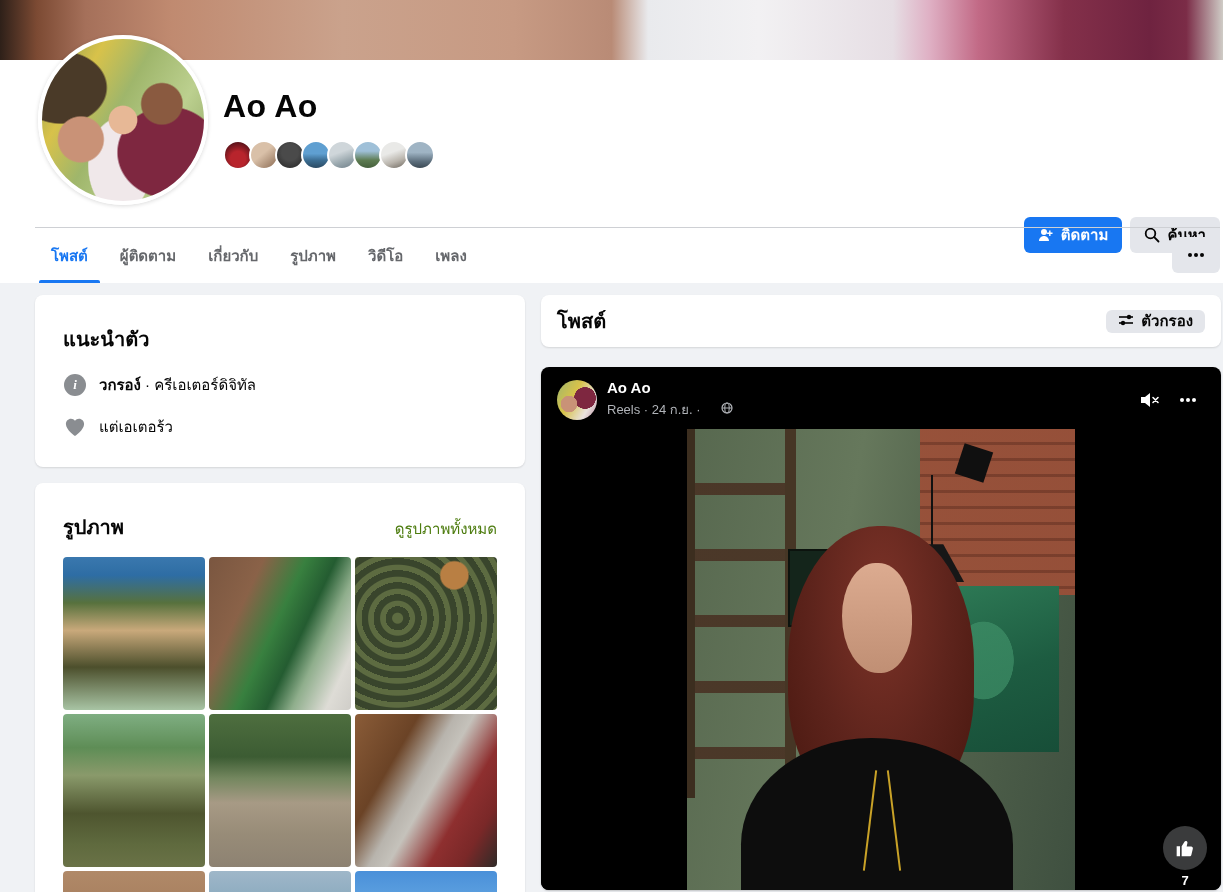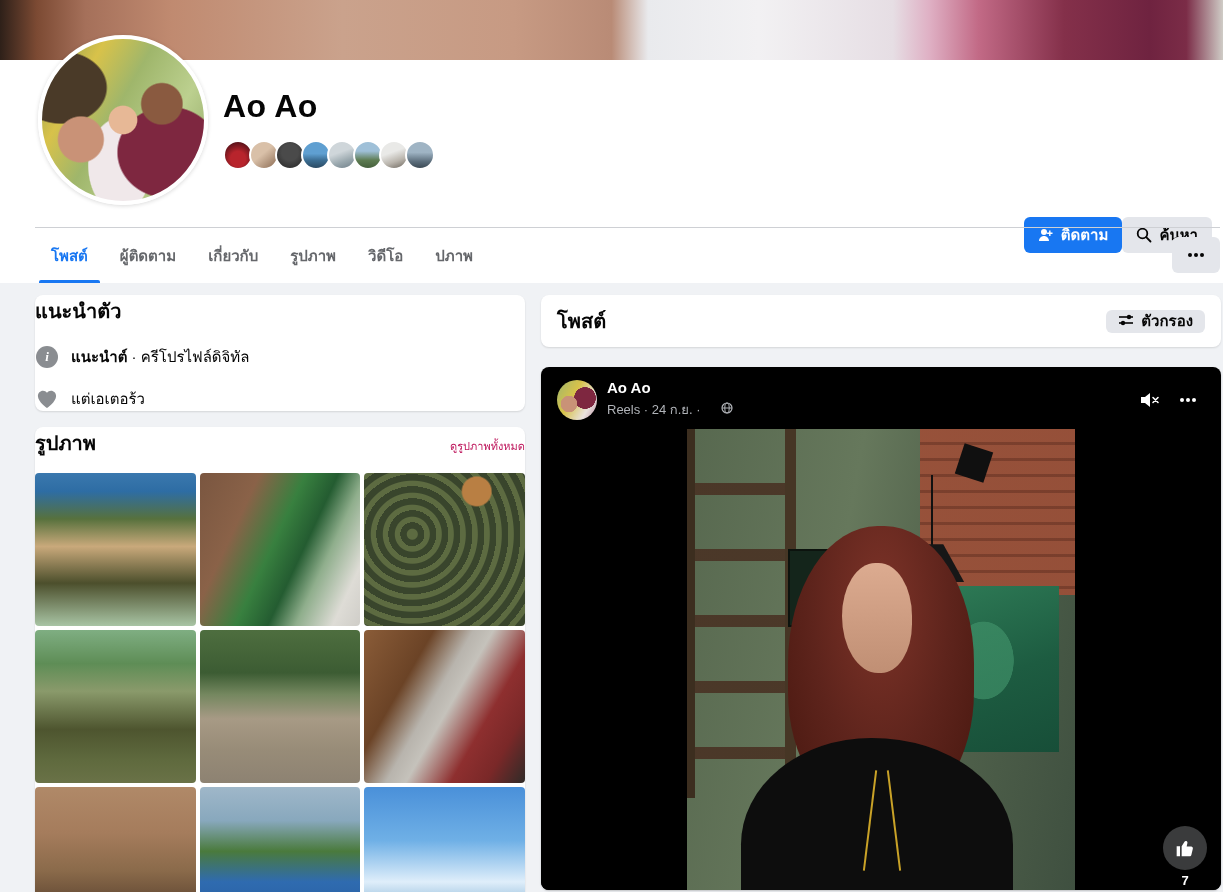--- a/index.html
+++ b/index.html
@@ -47,21 +47,21 @@
   }
   .av.a1{background:radial-gradient(circle at 50% 65%,#b8242c 0 35%,#571219 80%);}
   .av.a2{background:linear-gradient(140deg,#d9c0a8 0 45%,#8a6a52 100%);}
   .av.a3{background:radial-gradient(circle at 50% 40%,#4a4a4a 0 40%,#232323 100%);}
   .av.a4{background:linear-gradient(180deg,#5f9fd1 0 45%,#3c6e93 70%,#2b4a63 100%);}
   .av.a5{background:linear-gradient(160deg,#cfd6da 0 40%,#9aa8ae 70%,#70808a 100%);}
   .av.a6{background:linear-gradient(180deg,#9fc0d8 0 35%,#5d7c52 70%,#46603c 100%);}
   .av.a7{background:linear-gradient(160deg,#e9e9e7 0 40%,#b9b4ac 70%,#6b655c 100%);}
   .av.a8{background:linear-gradient(180deg,#9fb4c4 0 40%,#5c6e7c 75%,#3c4a55 100%);}
 
-  .head-actions { position:absolute; right:11px; top:157px; display:flex; }
+  .head-actions { position:absolute; right:3px; top:157px; display:flex; gap:8px; }
   .btn {
     height:36px; border:none; border-radius:6px; font-size:15px; font-weight:bold;
     display:flex; align-items:center; gap:7px; padding:0 14px; cursor:pointer;
     font-family:inherit;
   }
   .btn-follow { background:#1877f2; color:#fff; }
   .btn-search { background:#e4e6eb; color:#050505; }
   .btn svg { display:block; }
 
   .divider { position:absolute; left:35px; right:3px; bottom:55px; border-top:1px solid #ced0d4; }
@@ -84,38 +84,38 @@
     color:#050505; font-size:15px; font-weight:bold; letter-spacing:1px;
     display:flex; align-items:center; justify-content:center;
   }
 
   
   .content { display:flex; gap:16px; padding:12px 0 0 35px; align-items:flex-start; }
   .col-left { width:490px; flex:0 0 490px; display:flex; flex-direction:column; gap:16px; }
   .col-right { width:680px; flex:0 0 680px; display:flex; flex-direction:column; gap:20px; }
   .card {
     background:#fff; border-radius:8px;
-    box-shadow:0 1px 2px rgba(0,0,0,.12); padding:0;
+    box-shadow:0 1px 2px rgba(0,0,0,.12); padding:28px;
   }
   .card-title { font-size:20px; font-weight:bold; }
 
   
   .intro-row { display:flex; align-items:center; gap:12px; margin-top:18px; font-size:15px; }
   .intro-icon { width:24px; height:24px; flex:0 0 24px; display:flex; align-items:center; justify-content:center; }
   .info-circle {
     width:22px; height:22px; border-radius:50%; background:#8a8d91; color:#fff;
     font-size:13px; font-weight:bold; display:flex; align-items:center; justify-content:center;
     font-family:"Liberation Serif","DejaVu Serif",serif; font-style:italic;
   }
   .bold { font-weight:bold; }
   .intro-text { color:#050505; }
 
   
   .photos-head { display:flex; align-items:baseline; justify-content:space-between; }
-  .link { color:#be185d; font-size:11px; text-decoration:none; cursor:pointer; }
+  .link { color:#4d7c0f; font-size:15px; text-decoration:none; cursor:pointer; }
   .photo-grid { margin-top:14px; display:grid; grid-template-columns:repeat(3,1fr); gap:4px; }
   .ph { width:100%; height:153px; border-radius:4px; background:#ccc; }
   .ph.p1{background:linear-gradient(180deg,#3a78ae 0%,#2e6da4 12%,#57713d 30%,#c9a97b 48%,#4c4f2c 72%,#a8c4a4 100%);}
   .ph.p2{background:linear-gradient(115deg,#7a5640 0%,#8a6248 26%,#38803f 46%,#245c31 60%,#8fae8c 72%,#dedcd6 88%,#cfcdc8 100%);}
   .ph.p3{background:radial-gradient(circle at 70% 12%,#b97f43 0 8%,transparent 9%),repeating-radial-gradient(circle at 30% 40%,#5d6b41 0 5px,#39452c 6px 12px),linear-gradient(180deg,#c9b391 0 18%,#4a5a3a 40%);}
   .ph.p4{background:linear-gradient(180deg,#7fae82 0%,#5e8d56 22%,#8a9a6b 40%,#4e552f 65%,#5f6a3e 85%,#6a7247 100%);}
   .ph.p5{background:linear-gradient(180deg,#4e6e3f 0%,#3c5c33 28%,#74875f 42%,#a79a85 58%,#988c78 78%,#8d8272 100%);}
   .ph.p6{background:linear-gradient(120deg,#8a5c38 0%,#6b4326 28%,#b8b4ad 44%,#c5c2bb 52%,#8e2f2f 70%,#7a2828 84%,#2f2b28 100%);}
   .ph.p7{background:linear-gradient(180deg,#b08968 0%,#a57c5c 30%,#8a6a4a 55%,#5f4632 78%,#3e2f22 100%);}
   .ph.p8{background:linear-gradient(180deg,#9fb7c9 0%,#88a8bd 22%,#4a7a3c 42%,#2f6bb0 62%,#2a62a5 78%,#8a8f8c 100%);}
@@ -243,21 +243,21 @@
       <div class="tab">
           <span>เกี่ยวกับ</span>
         </div>
       <div class="tab">
           <span>รูปภาพ</span>
         </div>
       <div class="tab">
           <span>วิดีโอ</span>
         </div>
       <div class="tab">
-          <span>ปภาพ</span>
+          <span>เพลง</span>
         </div>
       <button class="more-btn">
         <svg width="18" height="6" viewBox="0 0 18 6">
             <circle cx="3" cy="3" r="2" fill="#050505"></circle>
             <circle cx="9" cy="3" r="2" fill="#050505"></circle>
             <circle cx="15" cy="3" r="2" fill="#050505"></circle>
           </svg>
       </button>
     </div>
   </div>
@@ -265,21 +265,21 @@
   <div class="content">
 
     <div class="col-left">
 
       <div class="card">
         <div class="card-title">แนะนำตัว</div>
         <div class="intro-row">
           <span class="intro-icon">
               <span class="info-circle">i</span>
             </span>
-          <span class="intro-text"><span class="bold">แนะนำต์</span><span> · ครีโปรไฟล์ดิจิทัล</span></span>
+          <span class="intro-text"><span class="bold">วกรอง์</span><span> · ครีเอเตอร์ดิจิทัล</span></span>
         </div>
         <div class="intro-row">
           <span class="intro-icon">
             <svg width="22" height="20" viewBox="0 0 24 22">
                 <path fill="#8a8d91" d="M12 21S2 14.3 2 7.8C2 4.6 4.5 2 7.6 2c1.8 0 3.4.9 4.4 2.2C13 2.9 14.6 2 16.4 2 19.5 2 22 4.6 22 7.8 22 14.3 12 21 12 21z"></path>
               </svg>
           </span>
           <span class="intro-text">แต่เอเตอร้ว</span>
         </div>
       </div>

